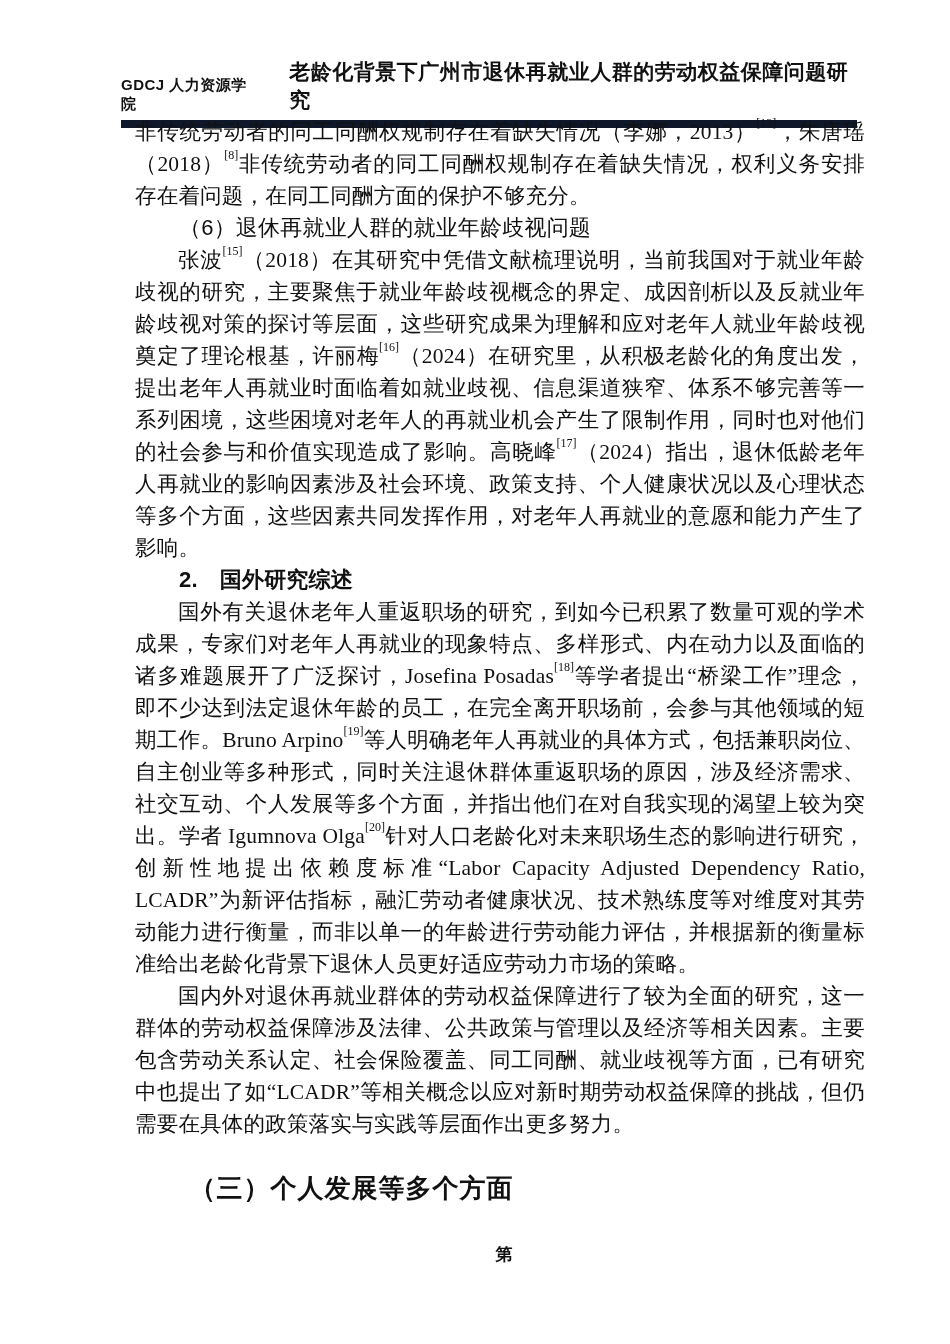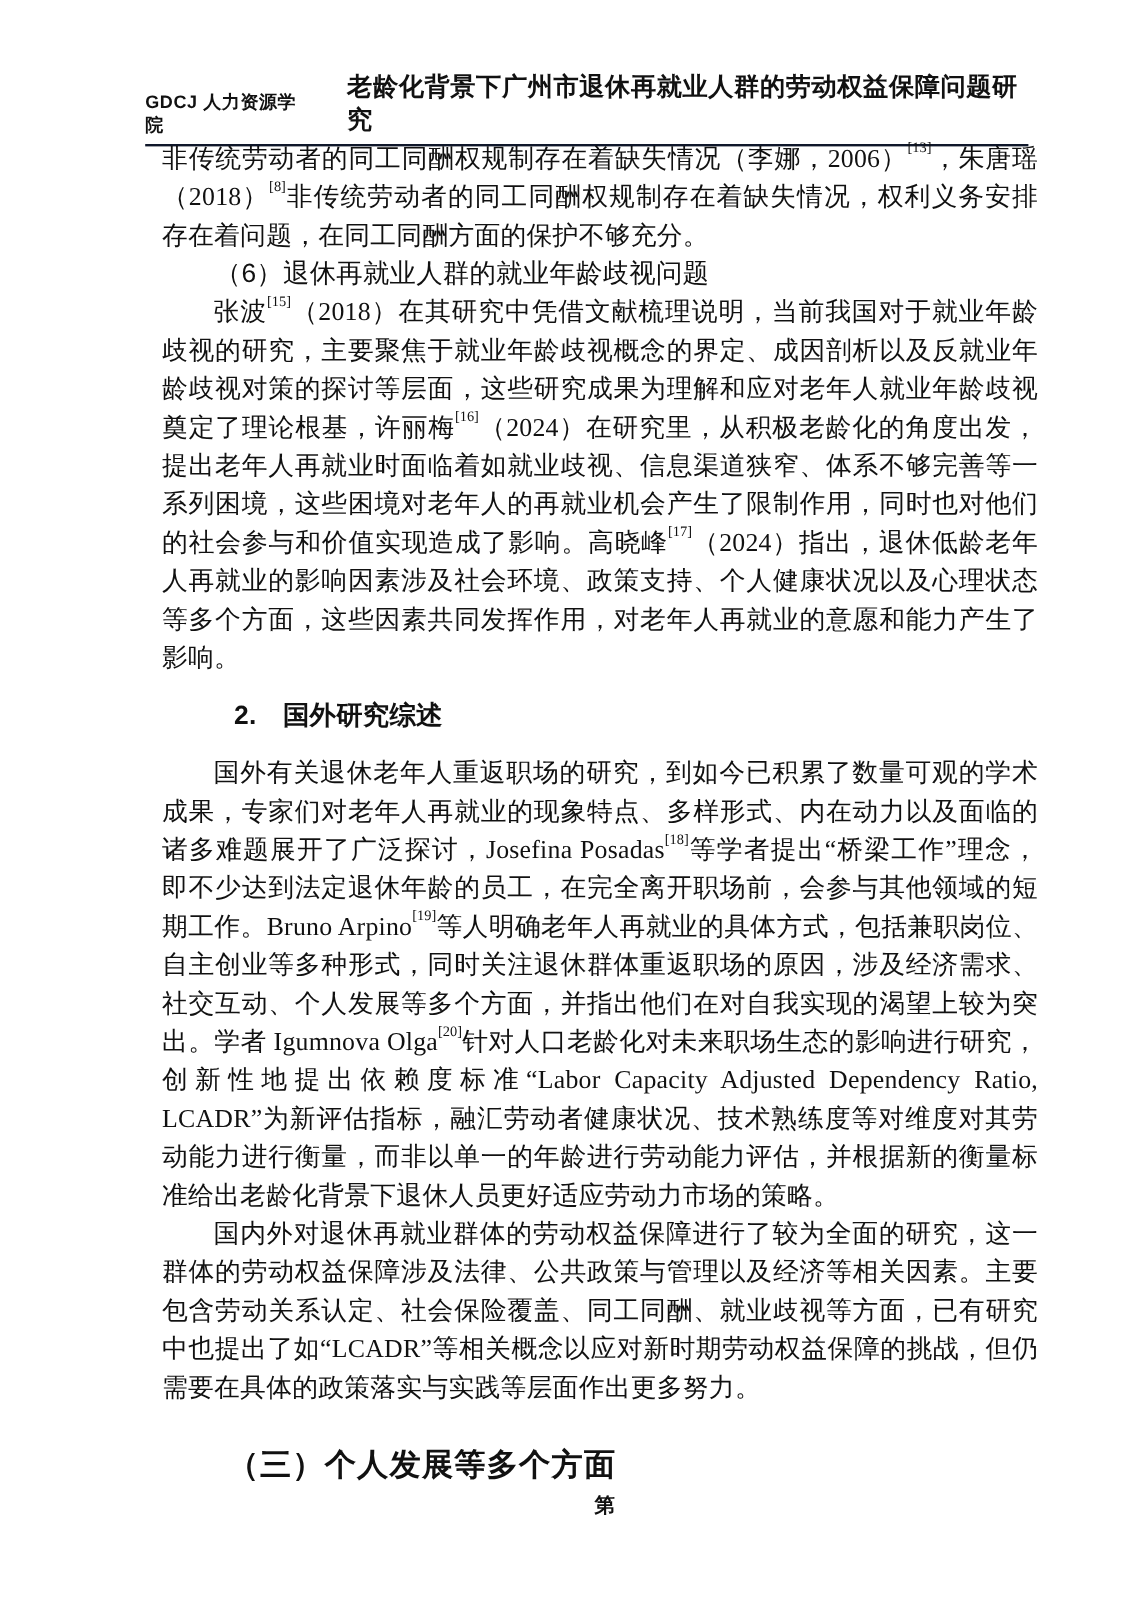--- a/index.html
+++ b/index.html
@@ -15,21 +15,21 @@
 
   
   .page-header {
     position: absolute;
     top: 58px;
     left: 121px;
     width: 736px;
     display: flex;
     justify-content: flex-end;
     align-items: flex-end;
-    border-bottom: 2px solid #0f172a;
+    border-bottom: 8px solid #0f172a;
     padding-bottom: 6px;
     font-family: "Liberation Sans", "DejaVu Sans", sans-serif;
     font-weight: 700;
   }
   .page-header .hdr-left  { font-size: 15px; letter-spacing: 0.5px; }
   .page-header .hdr-right { font-size: 21px; letter-spacing: 0.5px; margin-left: 30px; }
 
   
   .content {
     position: absolute;
@@ -54,21 +54,21 @@
   .h-bold6 {
     margin: 0;
     font-family: "Liberation Sans", "DejaVu Sans", sans-serif;
     font-weight: 400;
     font-size: 22px;
     line-height: 32px;
     text-indent: 2em;
     text-align: left;
   }
   .h-num2 {
-    margin: 16px;
+    margin: 0;
     font-family: "Liberation Sans", "DejaVu Sans", sans-serif;
     font-weight: 700;
     font-size: 22px;
     line-height: 32px;
     text-indent: 2em;
     text-align: left;
   }
   .h-num2 .h2-num { margin-right: 22px; }
   .h-sect3 {
     margin: 30px 0 0 0;
@@ -100,21 +100,21 @@
 </head>
 <body>
 
 <div class="page-header">
   <span class="hdr-left">GDCJ 人力资源学院</span>
   <span class="hdr-right">老龄化背景下广州市退休再就业人群的劳动权益保障问题研究</span>
 </div>
 
 <div class="content">
 
-  <p class="para no-indent"><span>非传统劳动者的同工同酬权规制存在着缺失情况（李娜，2006）</span><sup class="cite">[13]</sup><span>，朱唐瑶（2018）</span><sup class="cite">[8]</sup><span>非传统劳动者的同工同酬权规制存在着缺失情况，权利义务安排存在着问题，在同工同酬方面的保护不够充分。</span></p>
+  <p class="para no-indent"><span>非传统劳动者的同工同酬权规制存在着缺失情况（李娜，2013）</span><sup class="cite">[13]</sup><span>，朱唐瑶（2018）</span><sup class="cite">[8]</sup><span>非传统劳动者的同工同酬权规制存在着缺失情况，权利义务安排存在着问题，在同工同酬方面的保护不够充分。</span></p>
 
   <h4 class="h-bold6">（6）退休再就业人群的就业年龄歧视问题</h4>
 
   <p class="para"><span>张波</span><sup class="cite">[15]</sup><span>（2018）在其研究中凭借文献梳理说明，当前我国对于就业年龄歧视的研究，主要聚焦于就业年龄歧视概念的界定、成因剖析以及反就业年龄歧视对策的探讨等层面，这些研究成果为理解和应对老年人就业年龄歧视奠定了理论根基，许丽梅</span><sup class="cite">[16]</sup><span>（2024）在研究里，从积极老龄化的角度出发，提出老年人再就业时面临着如就业歧视、信息渠道狭窄、体系不够完善等一系列困境，这些困境对老年人的再就业机会产生了限制作用，同时也对他们的社会参与和价值实现造成了影响。高晓峰</span><sup class="cite">[17]</sup><span>（2024）指出，退休低龄老年人再就业的影响因素涉及社会环境、政策支持、个人健康状况以及心理状态等多个方面，这些因素共同发挥作用，对老年人再就业的意愿和能力产生了影响。</span></p>
 
   <h4 class="h-num2"><span class="h2-num">2.</span><span>国外研究综述</span></h4>
 
   <p class="para"><span>国外有关退休老年人重返职场的研究，到如今已积累了数量可观的学术成果，专家们对老年人再就业的现象特点、多样形式、内在动力以及面临的诸多难题展开了广泛探讨，Josefina Posadas</span><sup class="cite">[18]</sup><span>等学者提出“桥梁工作”理念，即不少达到法定退休年龄的员工，在完全离开职场前，会参与其他领域的短期工作。Bruno Arpino</span><sup class="cite">[19]</sup><span>等人明确老年人再就业的具体方式，包括兼职岗位、自主创业等多种形式，同时关注退休群体重返职场的原因，涉及经济需求、社交互动、个人发展等多个方面，并指出他们在对自我实现的渴望上较为突出。学者 Igumnova Olga</span><sup class="cite">[20]</sup><span>针对人口老龄化对未来职场生态的影响进行研究，创新性地提出依赖度标准“Labor Capacity Adjusted Dependency Ratio, LCADR”为新评估指标，融汇劳动者健康状况、技术熟练度等对维度对其劳动能力进行衡量，而非以单一的年龄进行劳动能力评估，并根据新的衡量标准给出老龄化背景下退休人员更好适应劳动力市场的策略。</span></p>
 
   <p class="para">国内外对退休再就业群体的劳动权益保障进行了较为全面的研究，这一群体的劳动权益保障涉及法律、公共政策与管理以及经济等相关因素。主要包含劳动关系认定、社会保险覆盖、同工同酬、就业歧视等方面，已有研究中也提出了如“LCADR”等相关概念以应对新时期劳动权益保障的挑战，但仍需要在具体的政策落实与实践等层面作出更多努力。</p>

